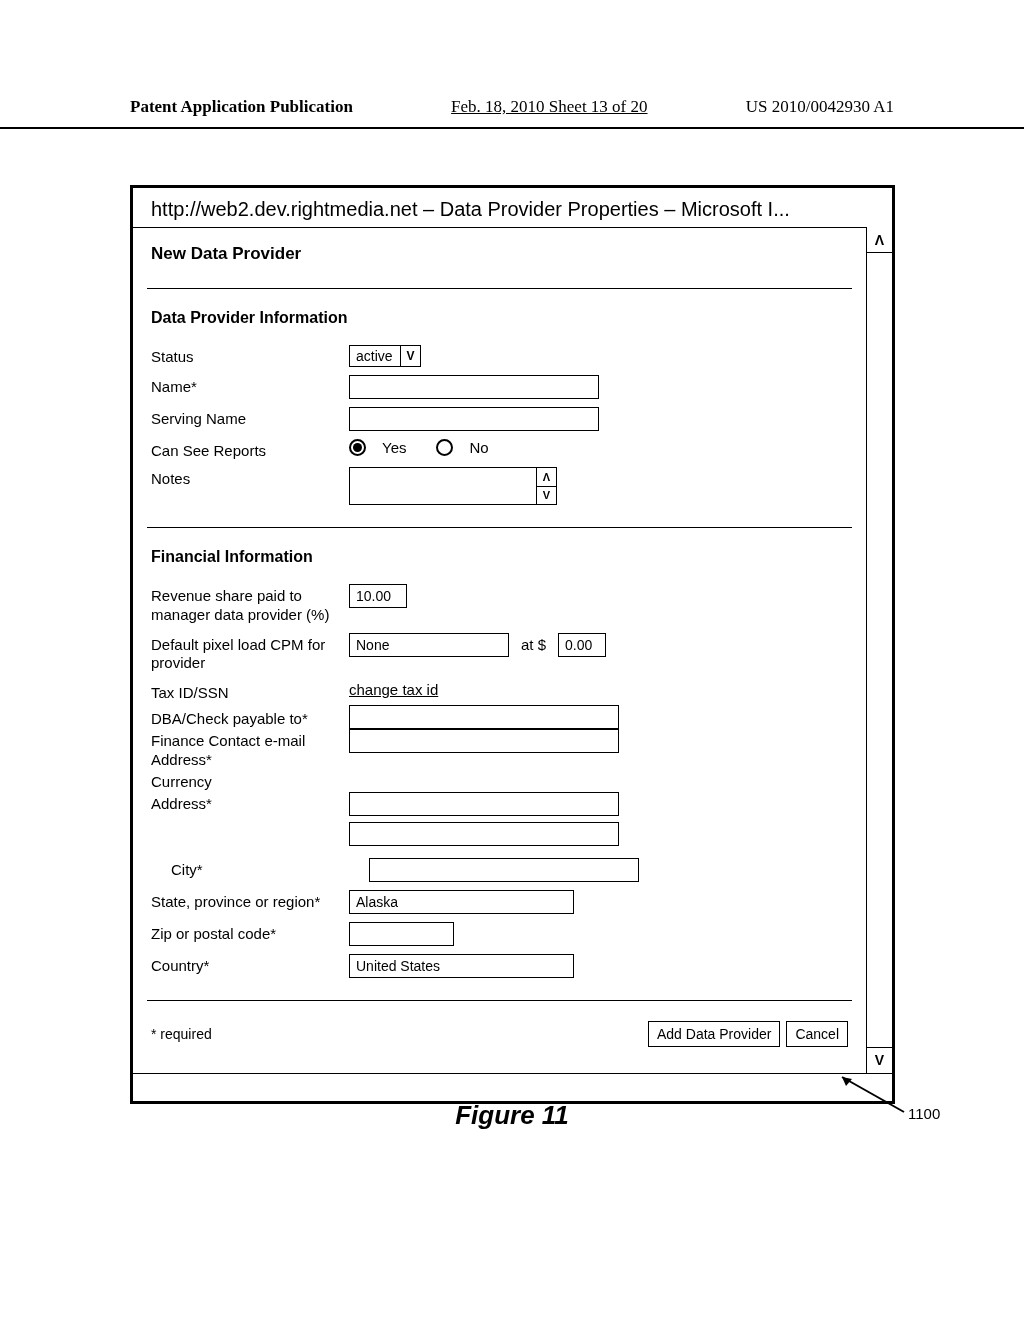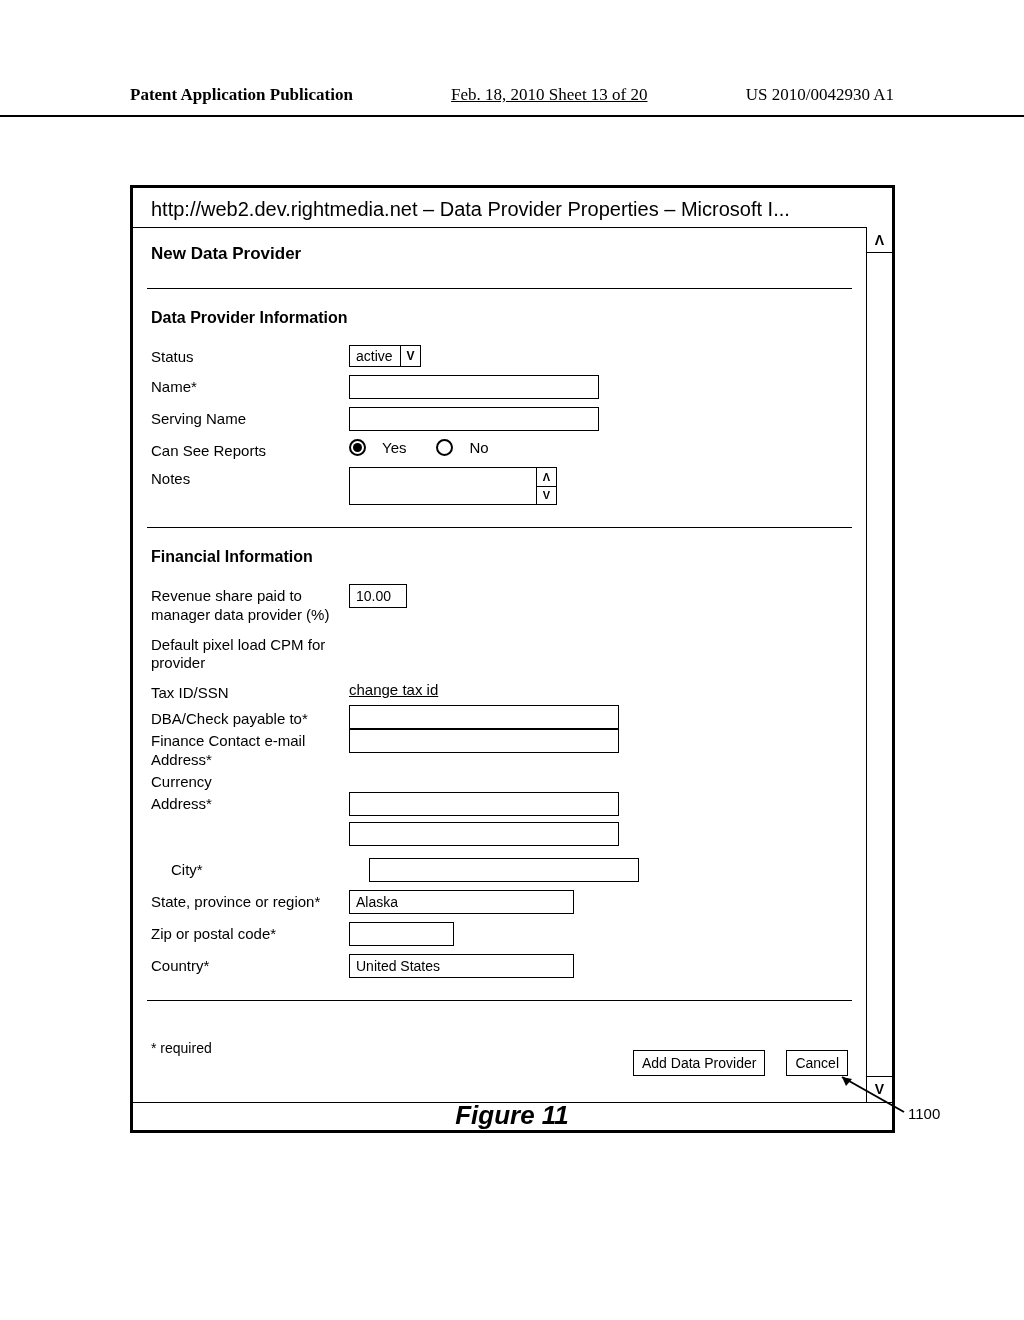--- a/index.html
+++ b/index.html
@@ -7,21 +7,21 @@
   font-family: Arial, Helvetica, sans-serif;
   background: #fff;
   width: 1024px;
   height: 1320px;
   position: relative;
   font-size: 15px;
   color: #000;
 }
 .page-header {
   position: absolute;
-  top: 85px;
+  top: 97px;
   left: 0;
   width: 100%;
   padding: 0 130px 10px 130px;
   display: flex;
   justify-content: space-between;
   border-bottom: 2px solid #000;
   font-family: "Times New Roman", serif;
 }
 .page-header .left { font-weight: bold; font-size: 17px; }
 .page-header .center { font-size: 17px; text-decoration: underline; }
@@ -174,21 +174,21 @@
   text-decoration: underline;
   font-size: 15px;
 }
 .footer-row {
   display: flex;
   justify-content: space-between;
   align-items: center;
   padding: 20px 4px 8px 4px;
 }
 .footer-row .req { font-size: 14px; }
-.footer-row .btns { display: flex; gap: 21px; margin-top: 29px; }
+.footer-row .btns { display: flex; gap: 6px; }
 .btn {
   border: 1px solid #000;
   background: #fff;
   padding: 4px 8px;
   font-size: 14px;
   font-family: inherit;
   cursor: pointer;
 }
 .resizer-bar {
   height: 28px;
@@ -299,20 +299,25 @@
 
       <div class="row">
         <div class="rowlabel wide">Revenue share paid to manager data provider (%)</div>
         <div class="ctrls">
             <input type="text" class="tinput w58" value="10.00" style="">
           </div>
       </div>
 
       <div class="row">
         <div class="rowlabel wide">Default pixel load CPM for provider</div>
+        <div class="ctrls">
+          <input type="text" class="tinput w160" value="None" style="">
+          <span>at $</span>
+          <input type="text" class="tinput" style="width: 48px;" value="0.00">
+        </div>
       </div>
 
       <div class="row">
         <div class="rowlabel">Tax ID/SSN</div>
         <div class="ctrls">
             <span class="link">change tax id</span>
           </div>
       </div>
 
       <div class="row" style="padding-top:0;padding-bottom:0;align-items:center;">

